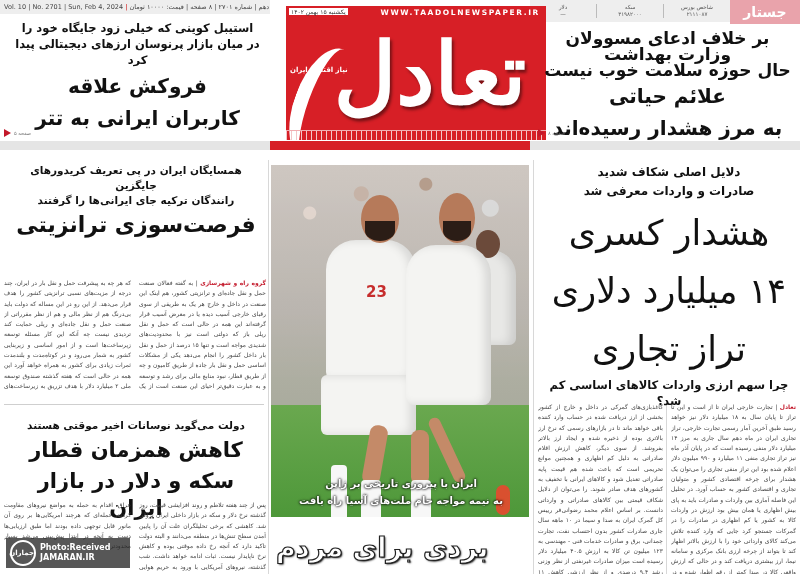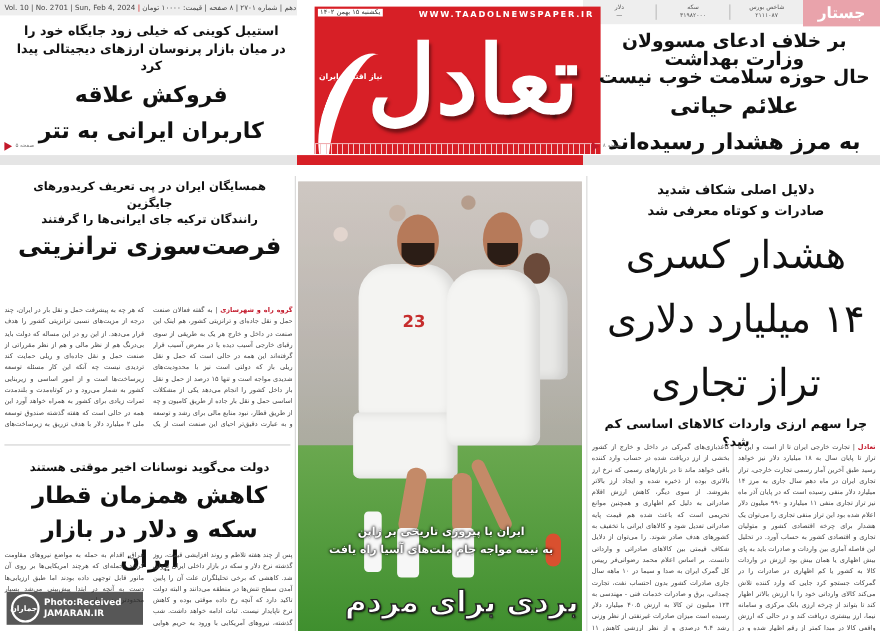--- a/index.html
+++ b/index.html
@@ -72,38 +72,38 @@
   #story-bl .headline { font-size: 21px; line-height: 27px; margin-top: 4px; }
   .bl-cols { position: absolute; top: 500px; left: 4px; width: 262px; height: 74px; display: flex; flex-direction: row-reverse; gap: 8px; }
   .bl-cols .body-text { flex: 1; overflow: hidden; height: 74px; }
 
   .watermark { position: absolute; top: 538px; left: 6px; width: 124px; height: 30px; background: rgba(40,40,40,0.78);
     display: flex; align-items: center; gap: 4px; padding-left: 4px; color: #fff; }
   .wm-logo { width: 26px; height: 26px; border-radius: 50%; border: 2px solid #fff; font-size: 7px; text-align: center; line-height: 22px; direction: rtl; font-weight: bold; }
   .wm-text { font-size: 8px; line-height: 10px; font-weight: bold; }
 
   
-  .photo { position: absolute; top: 165px; left: 271px; width: 258px; height: 409px; overflow: hidden;
+  .photo { position: absolute; top: 165px; left: 271px; width: 258px; height: 352px; overflow: hidden;
     background: linear-gradient(180deg, #c9c4c0 0%, #b8b2ae 18%, #9aa196 42%, #5f9a48 62%, #4f9a3a 80%, #3f8f2e 100%); }
   .crowd { position: absolute; top: 0; left: 0; width: 100%; height: 240px;
     background: radial-gradient(circle at 15% 20%, #e6d9d1 0 6px, transparent 7px),
                 radial-gradient(circle at 35% 12%, #c7b3a6 0 7px, transparent 8px),
                 radial-gradient(circle at 85% 18%, #ddd 0 8px, transparent 9px),
                 radial-gradient(circle at 60% 8%, #b49a88 0 6px, transparent 7px),
                 linear-gradient(180deg, #cfc8c2, #b3aea8); opacity: 0.9; }
   .pitch { position: absolute; top: 240px; left: 0; width: 100%; height: 169px; background: linear-gradient(180deg, #6aa84f, #3f8f2e); }
   .player { position: absolute; background: #f4f4f2; border-radius: 30px 30px 8px 8px; box-shadow: inset -6px 0 10px rgba(0,0,0,0.12); }
   .player-head { position: absolute; border-radius: 50%; background: #b67a5a; }
   .beard { position: absolute; border-radius: 0 0 50% 50%; background: #2b1d16; }
   .jersey-num { position: absolute; color: #c62d2d; font-weight: bold; font-size: 15px; font-family: "DejaVu Sans", sans-serif; }
   .leg { position: absolute; background: #c48a68; border-radius: 8px; }
   .sock { position: absolute; background: #f7f7f7; border-radius: 4px; }
   .photo-kicker { position: absolute; top: 475px; left: 281px; width: 240px; direction: rtl; text-align: center; color: #fff;
     font-weight: bold; font-size: 10px; line-height: 17px; text-shadow: 0 0 3px #000, 0 0 2px #000; }
-  .photo-headline { position: absolute; top: 528px; left: 276px; width: 250px; direction: rtl; text-align: right; color: #fff;
+  .photo-headline { position: absolute; top: 528px; left: 276px; width: 250px; direction: rtl; text-align: left; color: #fff;
     font-weight: bold; font-size: 27px; line-height: 40px; -webkit-text-stroke: 1.2px #222; text-shadow: 1px 1px 2px #000; }
 
   
   #story-lead { position: absolute; top: 163px; left: 540px; width: 258px; }
   #story-lead .kicker { font-size: 12px; line-height: 19px; }
   #story-lead .headline { font-size: 35px; line-height: 52px; margin-top: 6px; font-weight: 400; }
   #story-lead .subhead { direction: rtl; text-align: center; font-weight: bold; font-size: 11.5px; line-height: 16px; margin-top: 2px; }
   .lead-cols { position: absolute; top: 402px; left: 538px; width: 258px; height: 172px; display: flex; flex-direction: row-reverse; gap: 8px; }
   .lead-cols .body-text { flex: 1; overflow: hidden; height: 172px; }
 </style>
@@ -238,21 +238,21 @@
   <div class="leg" style="left:225px;top:320px;width:14px;height:30px;background:#d9502f;"></div>
 </div>
 <div class="photo-kicker">
   <div>ایران با پیروزی تاریخی بر ژاپن</div>
   <div>به نیمه مواجه جام ملت‌های آسیا راه یافت</div>
 </div>
 <div class="photo-headline">بردی برای مردم</div>
 
 <div id="story-lead">
   <div class="kicker">دلایل اصلی شکاف شدید</div>
-  <div class="kicker">صادرات و کوتاه معرفی شد</div>
+  <div class="kicker">صادرات و واردات معرفی شد</div>
   <div class="headline">هشدار کسری</div>
   <div class="headline">۱۴ میلیارد دلاری</div>
   <div class="headline">تراز تجاری</div>
   <div class="subhead">چرا سهم ارزی واردات کالاهای اساسی کم شد؟</div>
 </div>
 <div class="lead-cols">
   <div class="body-text">
     <span class="lead">تعادل</span>
     <span>| تجارت خارجی ایران تا از است و این تا تراز تا پایان سال به ۱۸ میلیارد دلار نیز خواهد رسید طبق آخرین آمار رسمی تجارت خارجی، تراز تجاری ایران در ماه دهم سال جاری به مرز ۱۴ میلیارد دلار منفی رسیده است که در پایان آذر ماه نیز تراز تجاری منفی ۱۱ میلیارد و ۹۹۰ میلیون دلار اعلام شده بود این تراز منفی تجاری را می‌توان یک هشدار برای چرخه اقتصادی کشور و متولیان تجاری و اقتصادی کشور به حساب آورد. در تحلیل این فاصله آماری بین واردات و صادرات باید به پای بیش اظهاری یا همان بیش بود ارزش در واردات کالا به کشور یا کم اظهاری در صادرات را در گمرکات جستجو کرد جایی که وارد کننده تلاش می‌کند کالای وارداتی خود را با ارزش بالاتر اظهار کند تا بتواند از چرخه ارزی بانک مرکزی و سامانه نیما، ارز بیشتری دریافت کند و در حالی که ارزش واقعی کالا در مبدا کمتر از رقم اظهار شده و در این میان با توجه به</span>
   </div>

